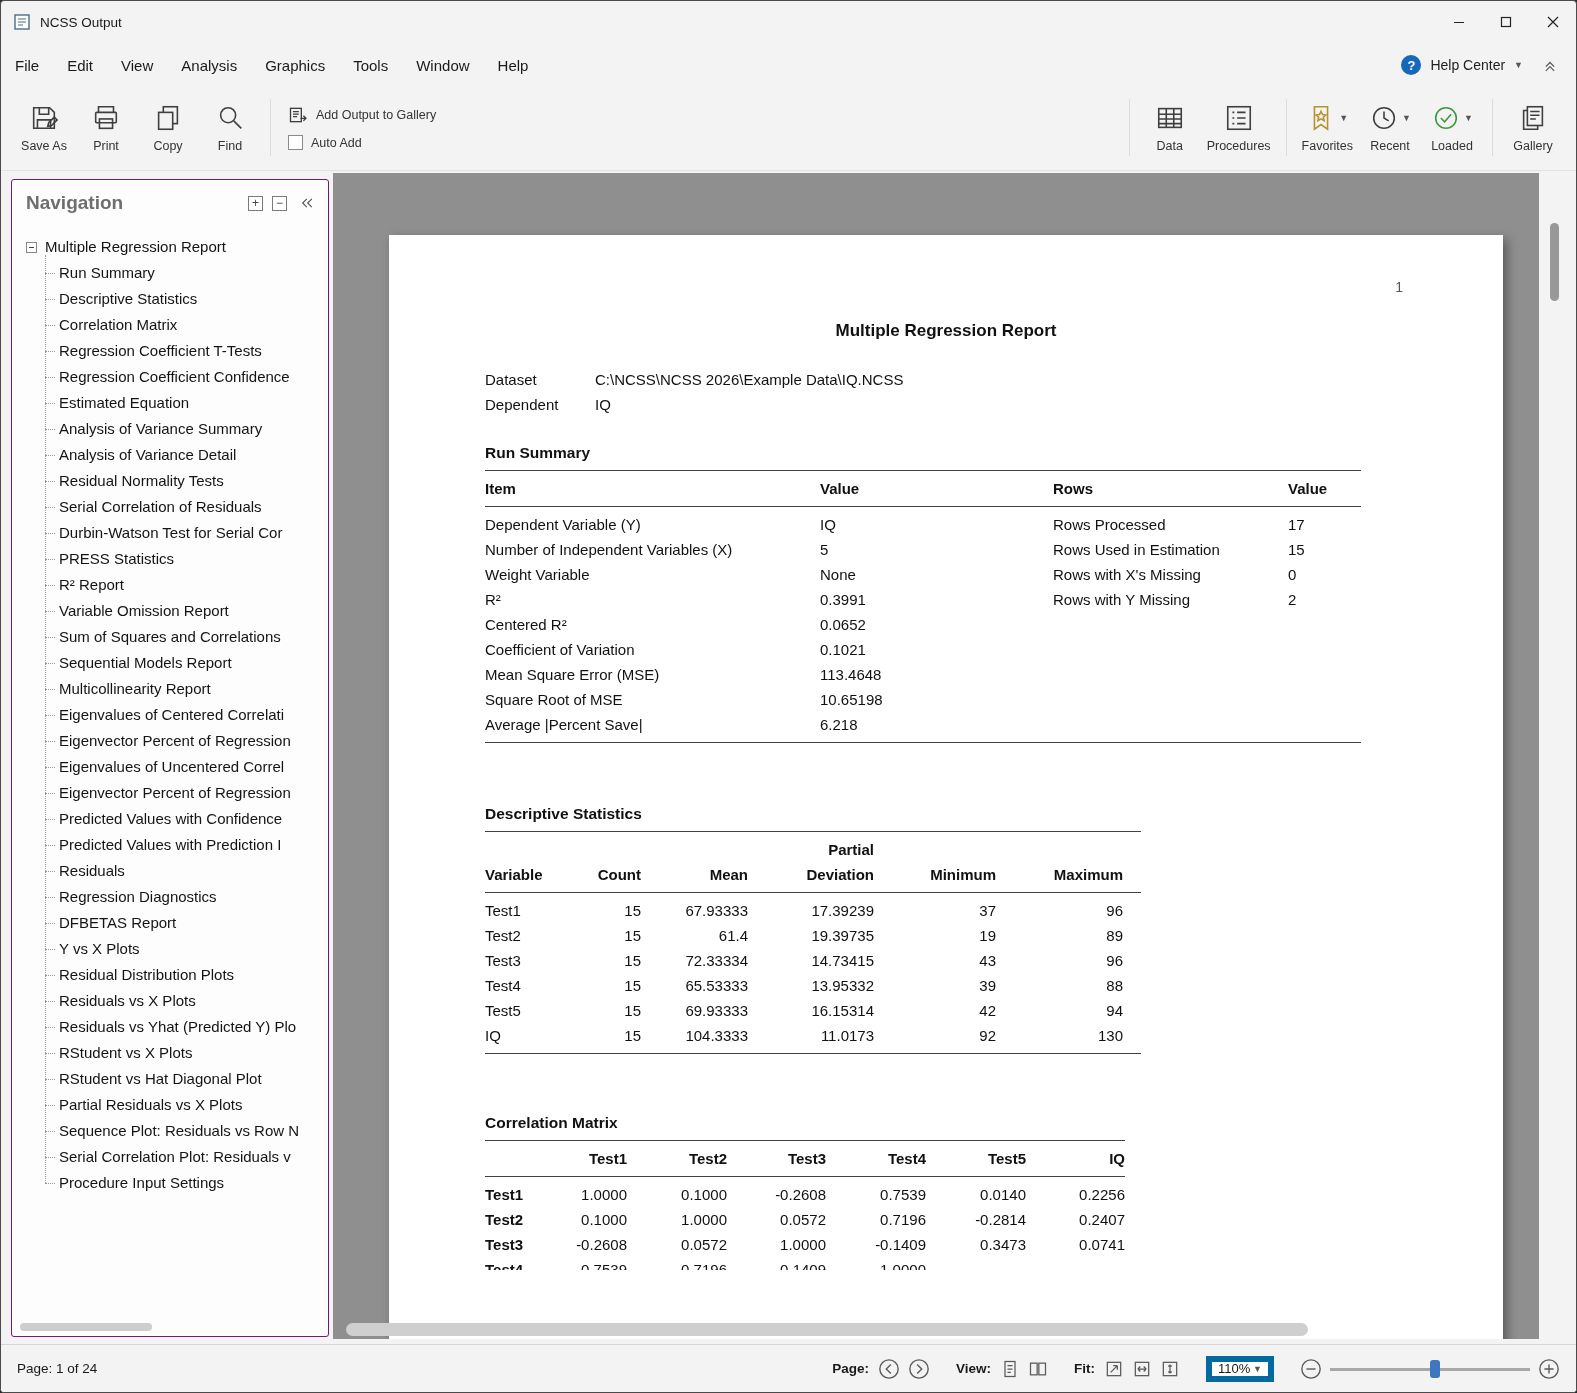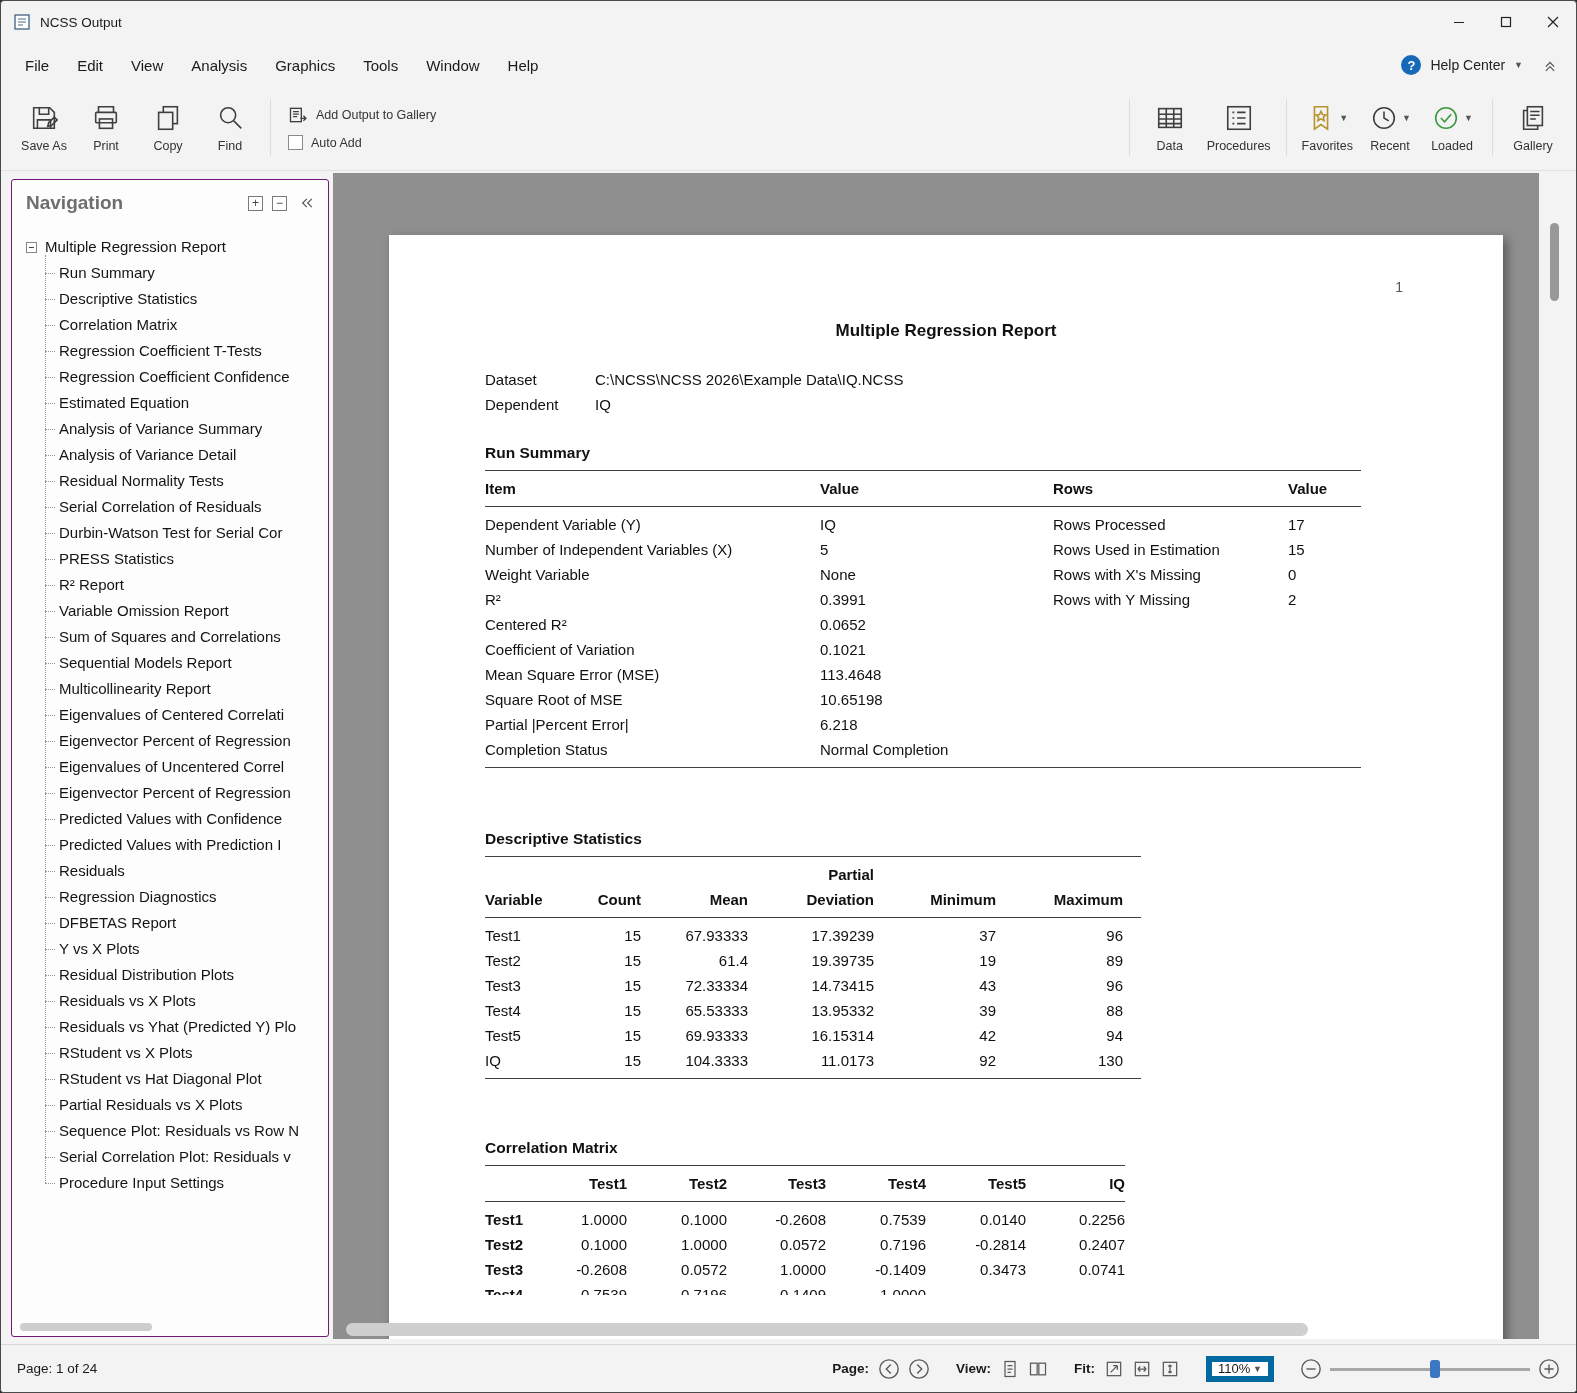--- a/index.html
+++ b/index.html
@@ -7,21 +7,21 @@
   .window { position:relative; width:1577px; height:1393px; background:#f3f3f3;
             border:1px solid #4a4a4a; border-radius:4px; overflow:hidden; }
 
   
   .titlebar { height:42px; display:flex; align-items:center; padding-left:12px; }
   .tb-title { font-size:13.5px; color:#1a1a1a; margin-left:9px; }
   .win-controls { margin-left:auto; display:flex; height:100%; }
   .win-btn { width:47px; display:flex; align-items:center; justify-content:center; }
 
   
-  .menubar { height:44px; display:flex; align-items:center; padding-left:10px;
+  .menubar { height:44px; display:flex; align-items:center; 
              font-size:15px; color:#1a1a1a;text-align:center; }
   .menu-item { padding:6px 14px; border-radius:4px; }
   .menu-right { margin-left:auto; display:flex; align-items:center; gap:9px; padding-right:16px; font-size:14px; color:#222; }
   .qicon { width:20px; height:20px; border-radius:50%; background:#1668b8; color:#fff;
            font-size:13px; font-weight:bold; display:flex; align-items:center; justify-content:center; }
   .dd { font-size:9px; color:#555; }
 
   
   .toolbar { height:84px; display:flex; align-items:stretch; padding:4px 12px 6px 12px;
              border-bottom:1px solid #e2e2e2; }
@@ -385,28 +385,22 @@
               <div></div>
               <div></div>
             </div>
           <div class="rs-row">
               <div>Square Root of MSE</div>
               <div>10.65198</div>
               <div></div>
               <div></div>
             </div>
           <div class="rs-row">
-              <div>Partial |Percent Error|</div>
+              <div>Average |Percent Save|</div>
               <div>6.218</div>
-              <div></div>
-              <div></div>
-            </div>
-          <div class="rs-row">
-              <div>Completion Status</div>
-              <div>Normal Completion</div>
               <div></div>
               <div></div>
             </div>
           <div class="rule"></div>
         </div>
 
         <div class="section-ds ds">
           <div class="shead">Descriptive Statistics</div>
           <div class="rule"></div>
           <div class="ds-row bold hd-end">

